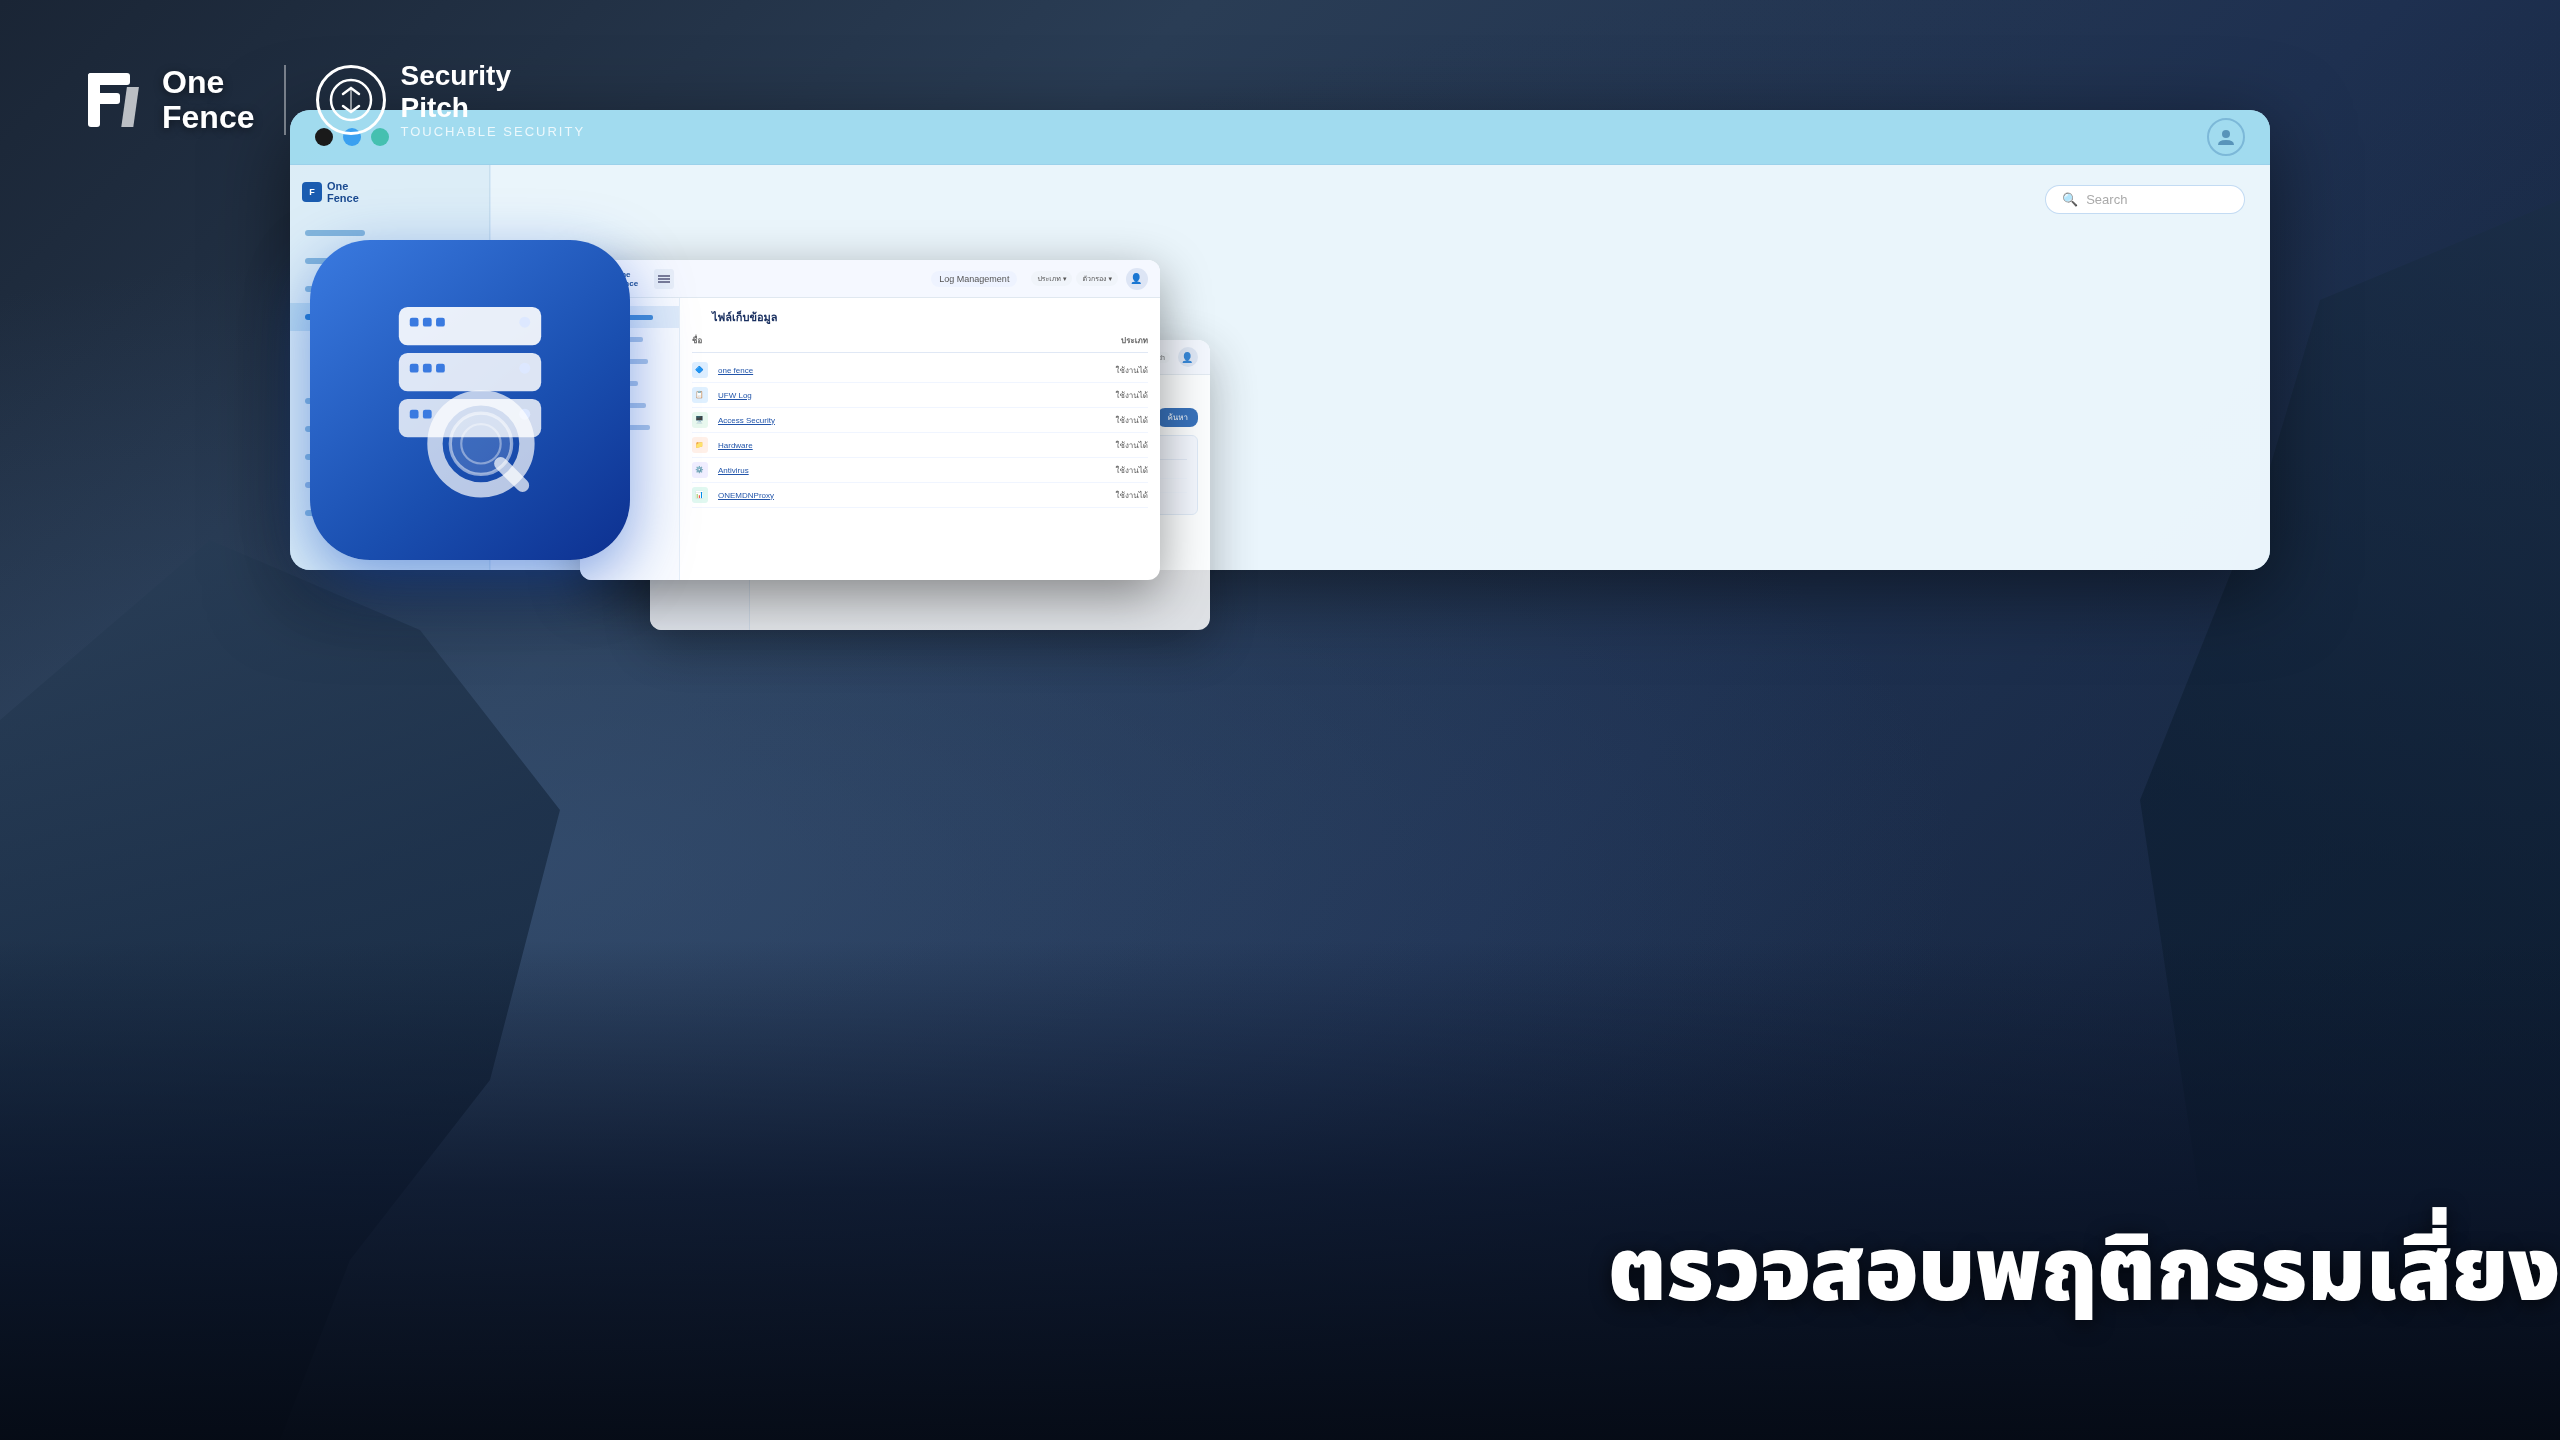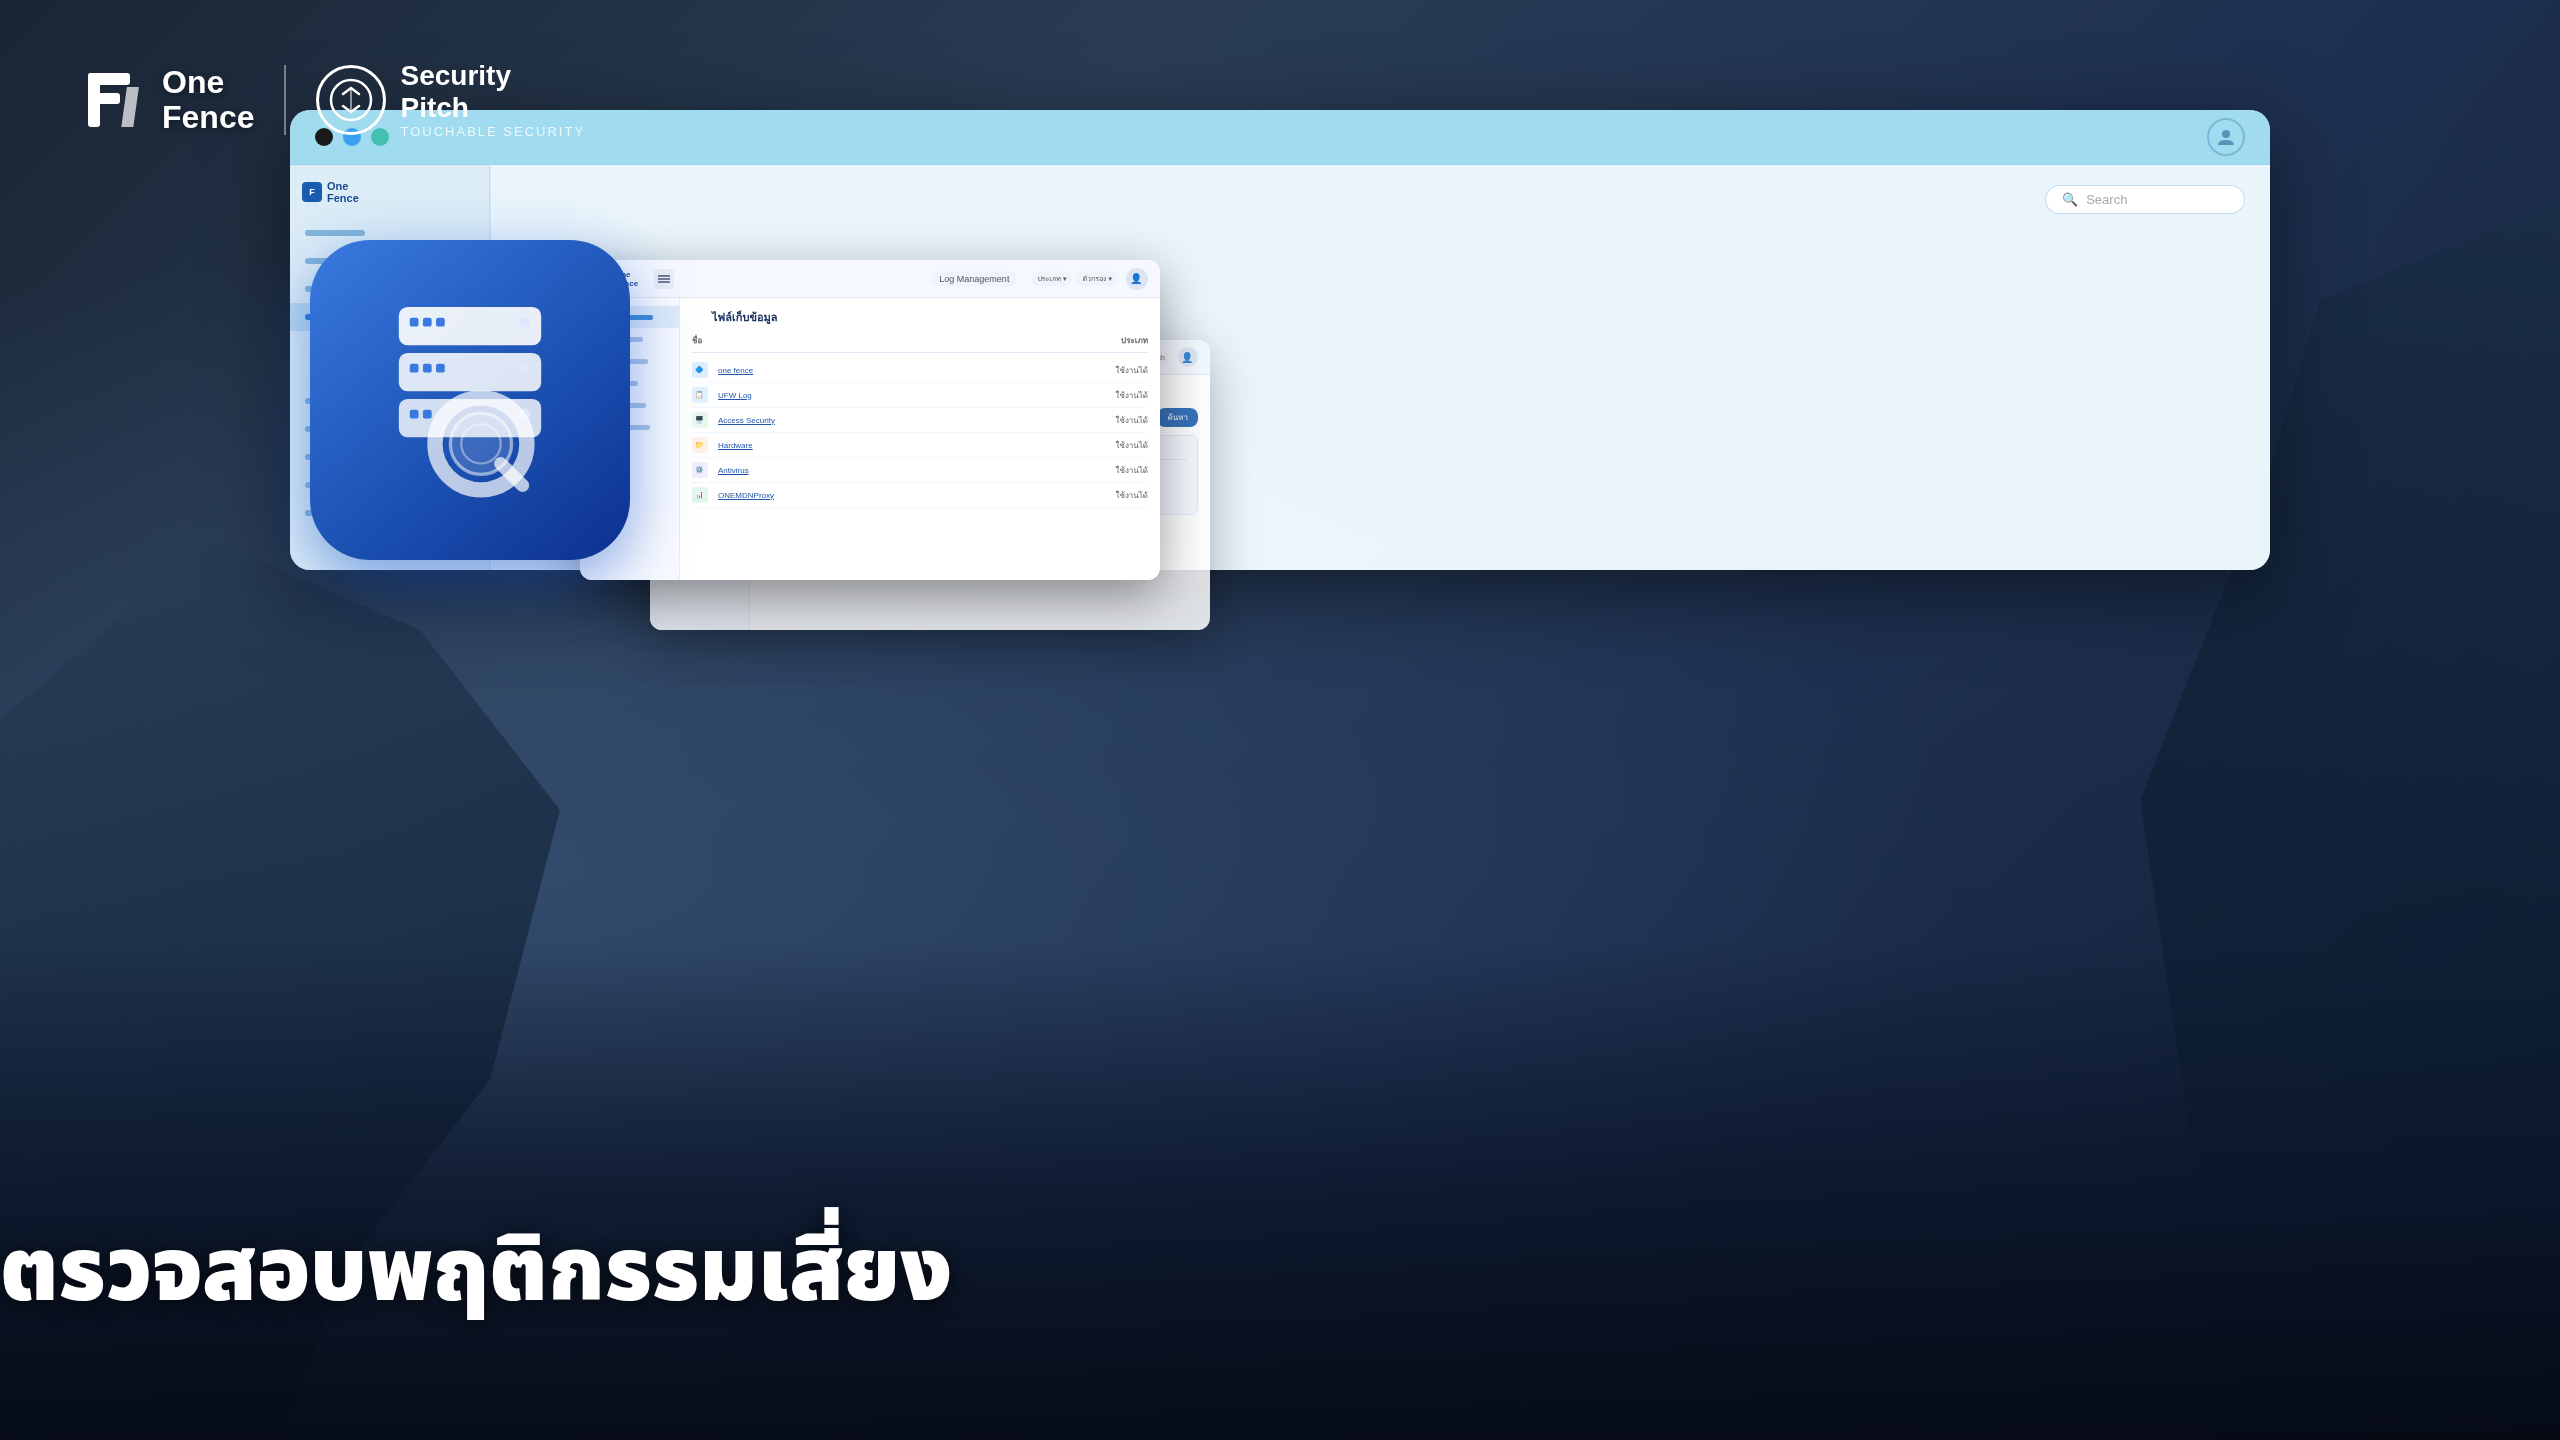--- a/index.html
+++ b/index.html
@@ -422,21 +422,21 @@
       align-items: center;
       justify-content: center;
       position: relative;
     }
 
     
     .main-text {
       position: absolute;
       bottom: 120px;
       left: 0; right: 0;
-      text-align: left;
+      text-align: right;
       z-index: 10;
     }
     .main-text-line1 {
       font-size: 88px;
       font-weight: 900;
       color: white;
       text-shadow: 0 4px 20px rgba(0,0,0,0.7);
       line-height: 1.15;
       font-family: 'Arial', 'Noto Sans Thai', sans-serif;
     }

